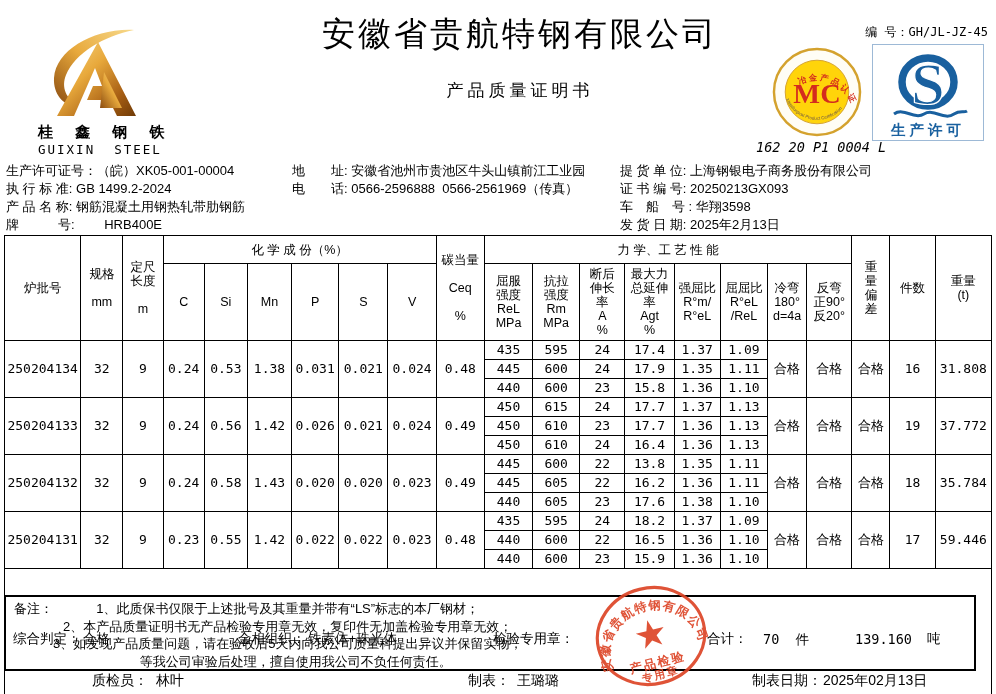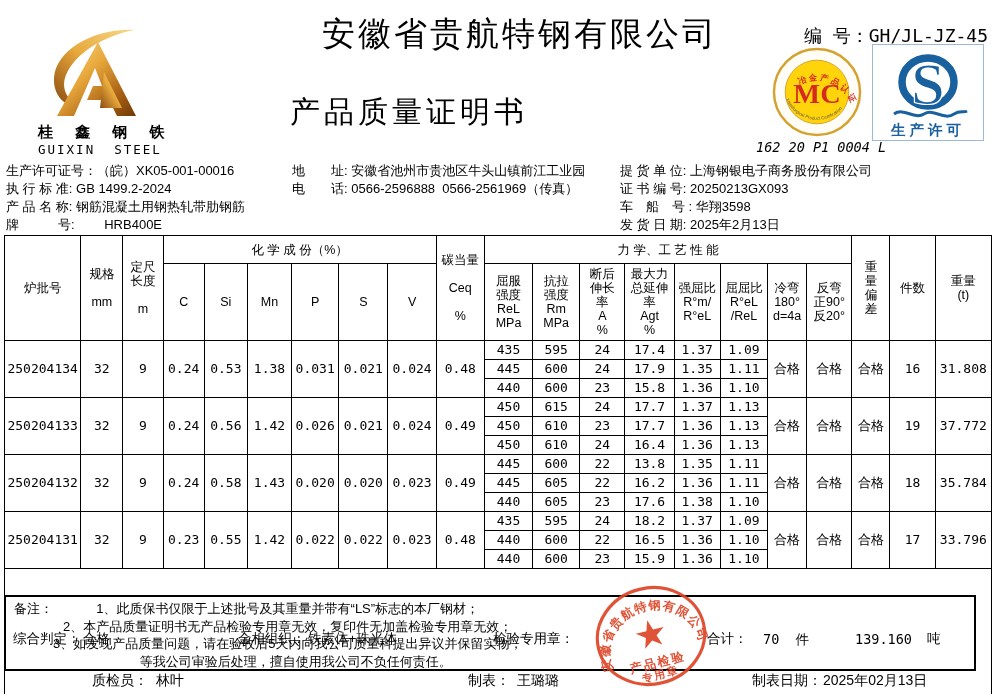--- a/index.html
+++ b/index.html
@@ -7,23 +7,23 @@
         font-family:"Liberation Sans","DejaVu Sans",sans-serif;color:#000;font-size:13px;}
   .mono{font-family:"DejaVu Sans Mono","Liberation Mono",monospace;}
 
   
   .header{position:absolute;left:0;top:0;width:996px;height:160px;}
   .logo-block{position:absolute;left:38px;top:26px;width:140px;text-align:left;}
   .logo-cn{font-size:15px;font-weight:bold;letter-spacing:9px;margin-top:2px;white-space:pre;}
   .logo-en{font-size:12.5px;letter-spacing:2px;font-family:"DejaVu Sans Mono",monospace;white-space:pre;}
   .doc-title{position:absolute;left:240px;top:12px;width:560px;text-align:center;
              font-family:"Liberation Serif","DejaVu Serif",serif;font-size:33px;letter-spacing:3px;}
-  .doc-subtitle{position:absolute;left:290px;top:92px;width:460px;
-             font-family:"Liberation Serif","DejaVu Serif",serif;font-size:30px;letter-spacing:4px;}
-  .cert-no{position:absolute;right:8px;top:24px;font-size:18px;white-space:pre;}
+  .doc-subtitle{position:absolute;left:290px;top:79px;width:460px;text-align:center;
+             font-family:"Liberation Serif","DejaVu Serif",serif;font-size:17px;letter-spacing:4px;}
+  .cert-no{position:absolute;right:8px;top:24px;font-size:12px;white-space:pre;}
   .mc-logo{position:absolute;left:772px;top:47px;}
   .mc-code{position:absolute;left:756px;top:139px;font-size:13.5px;white-space:pre;font-style:italic;}
   .qs-logo{position:absolute;left:872px;top:44px;}
 
   
   .info-col{position:absolute;top:162px;}
   #info-col-left{left:6px;width:292px;}
   #info-col-middle{left:292px;width:316px;}
   #info-col-right{left:620px;width:372px;}
   .info-label{white-space:pre;}
@@ -111,21 +111,21 @@
     <svg class="qs-logo" width="112" height="97" viewBox="0 0 112 97">
       <rect x="0.5" y="0.5" width="111" height="96" fill="#ffffff" stroke="#9db9d6" stroke-width="1"></rect>
       <ellipse cx="56" cy="38" rx="26" ry="24" fill="none" stroke="#19609f" stroke-width="7.5"></ellipse>
       <path d="M 22,70 C 32,63 42,76 52,70 C 62,64 72,77 82,70 C 88,66 92,69 95,67" fill="none" stroke="#19609f" stroke-width="3"></path>
       <text x="56" y="60" text-anchor="middle" font-size="60" font-weight="bold" font-family="Liberation Serif, DejaVu Serif, serif" fill="#19609f" stroke="#ffffff" stroke-width="1.2">S</text>
       <text x="56" y="91" text-anchor="middle" font-size="14.5" font-weight="bold" fill="#19609f" letter-spacing="4">生产许可</text>
     </svg>
   </div>
 
   <div class="info-col" id="info-col-left">
-      <div><span class="info-label">生产许可证号：</span><span class="info-value">（皖）XK05-001-00016</span></div>
+      <div><span class="info-label">生产许可证号：</span><span class="info-value">（皖）XK05-001-00004</span></div>
       <div><span class="info-label">执 行 标 准: </span><span class="info-value">GB 1499.2-2024</span></div>
       <div><span class="info-label">产 品 名 称: </span><span class="info-value">钢筋混凝土用钢热轧带肋钢筋</span></div>
       <div><span class="info-label">牌　　　号: </span><span class="info-value">　　HRB400E</span></div>
     </div>
   <div class="info-col" id="info-col-middle">
       <div><span class="info-label">地　　址: </span><span class="info-value">安徽省池州市贵池区牛头山镇前江工业园</span></div>
       <div><span class="info-label">电　　话: </span><span class="info-value">0566-2596888  0566-2561969（传真）</span></div>
     </div>
   <div class="info-col" id="info-col-right">
       <div><span class="info-label">提 货 单 位: </span><span class="info-value">上海钢银电子商务股份有限公司</span></div>
@@ -354,21 +354,21 @@
           <td class="val">435</td>
           <td class="val">595</td>
           <td class="val">24</td>
           <td class="val">18.2</td>
           <td class="val">1.37</td>
           <td class="val">1.09</td>
           <td class="cn-val" rowspan="3">合格</td>
           <td class="cn-val" rowspan="3">合格</td>
           <td class="cn-val" rowspan="3">合格</td>
           <td class="val" rowspan="3">17</td>
-          <td class="val" rowspan="3">33.796</td>
+          <td class="val" rowspan="3">59.446</td>
         </tr>
         <tr class="sub">
           <td class="val">440</td>
           <td class="val">600</td>
           <td class="val">22</td>
           <td class="val">16.5</td>
           <td class="val">1.36</td>
           <td class="val">1.10</td>
         </tr>
         <tr class="sub">

